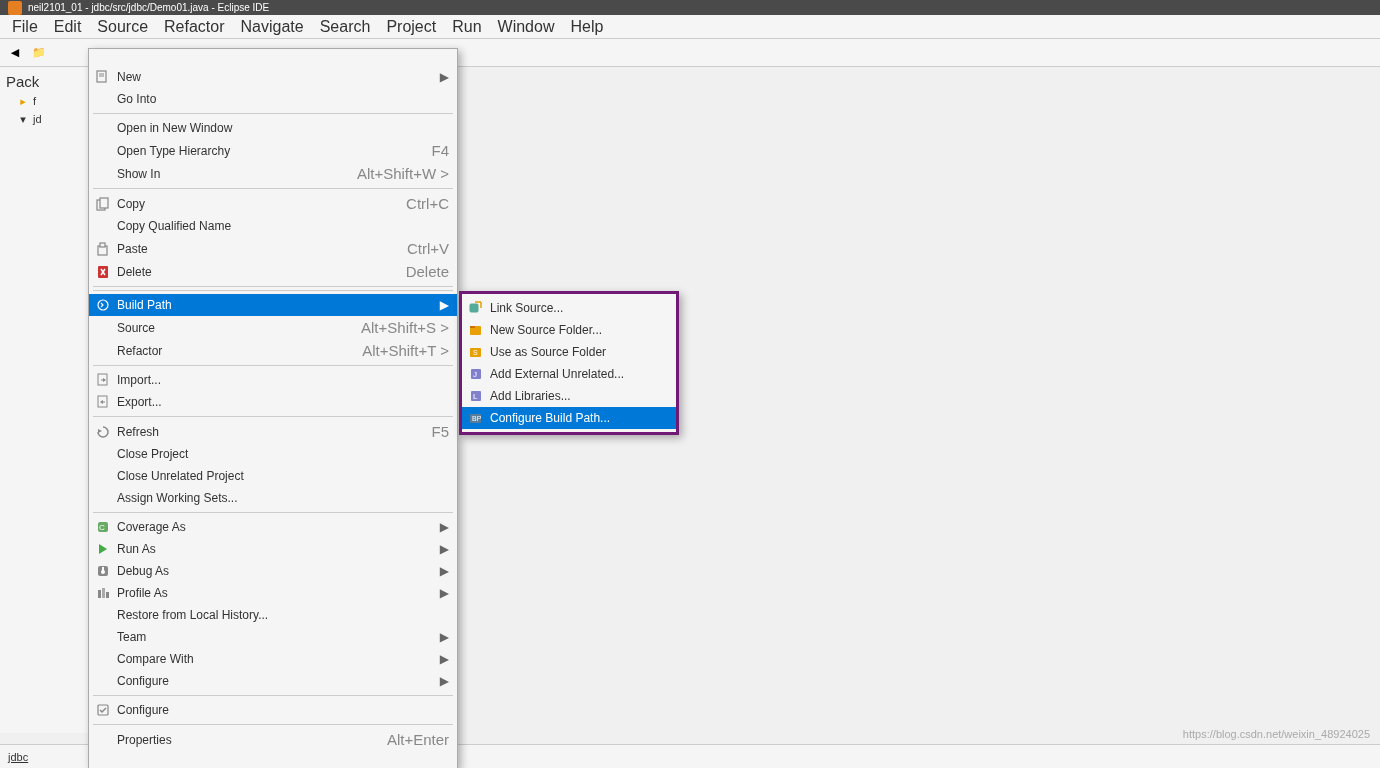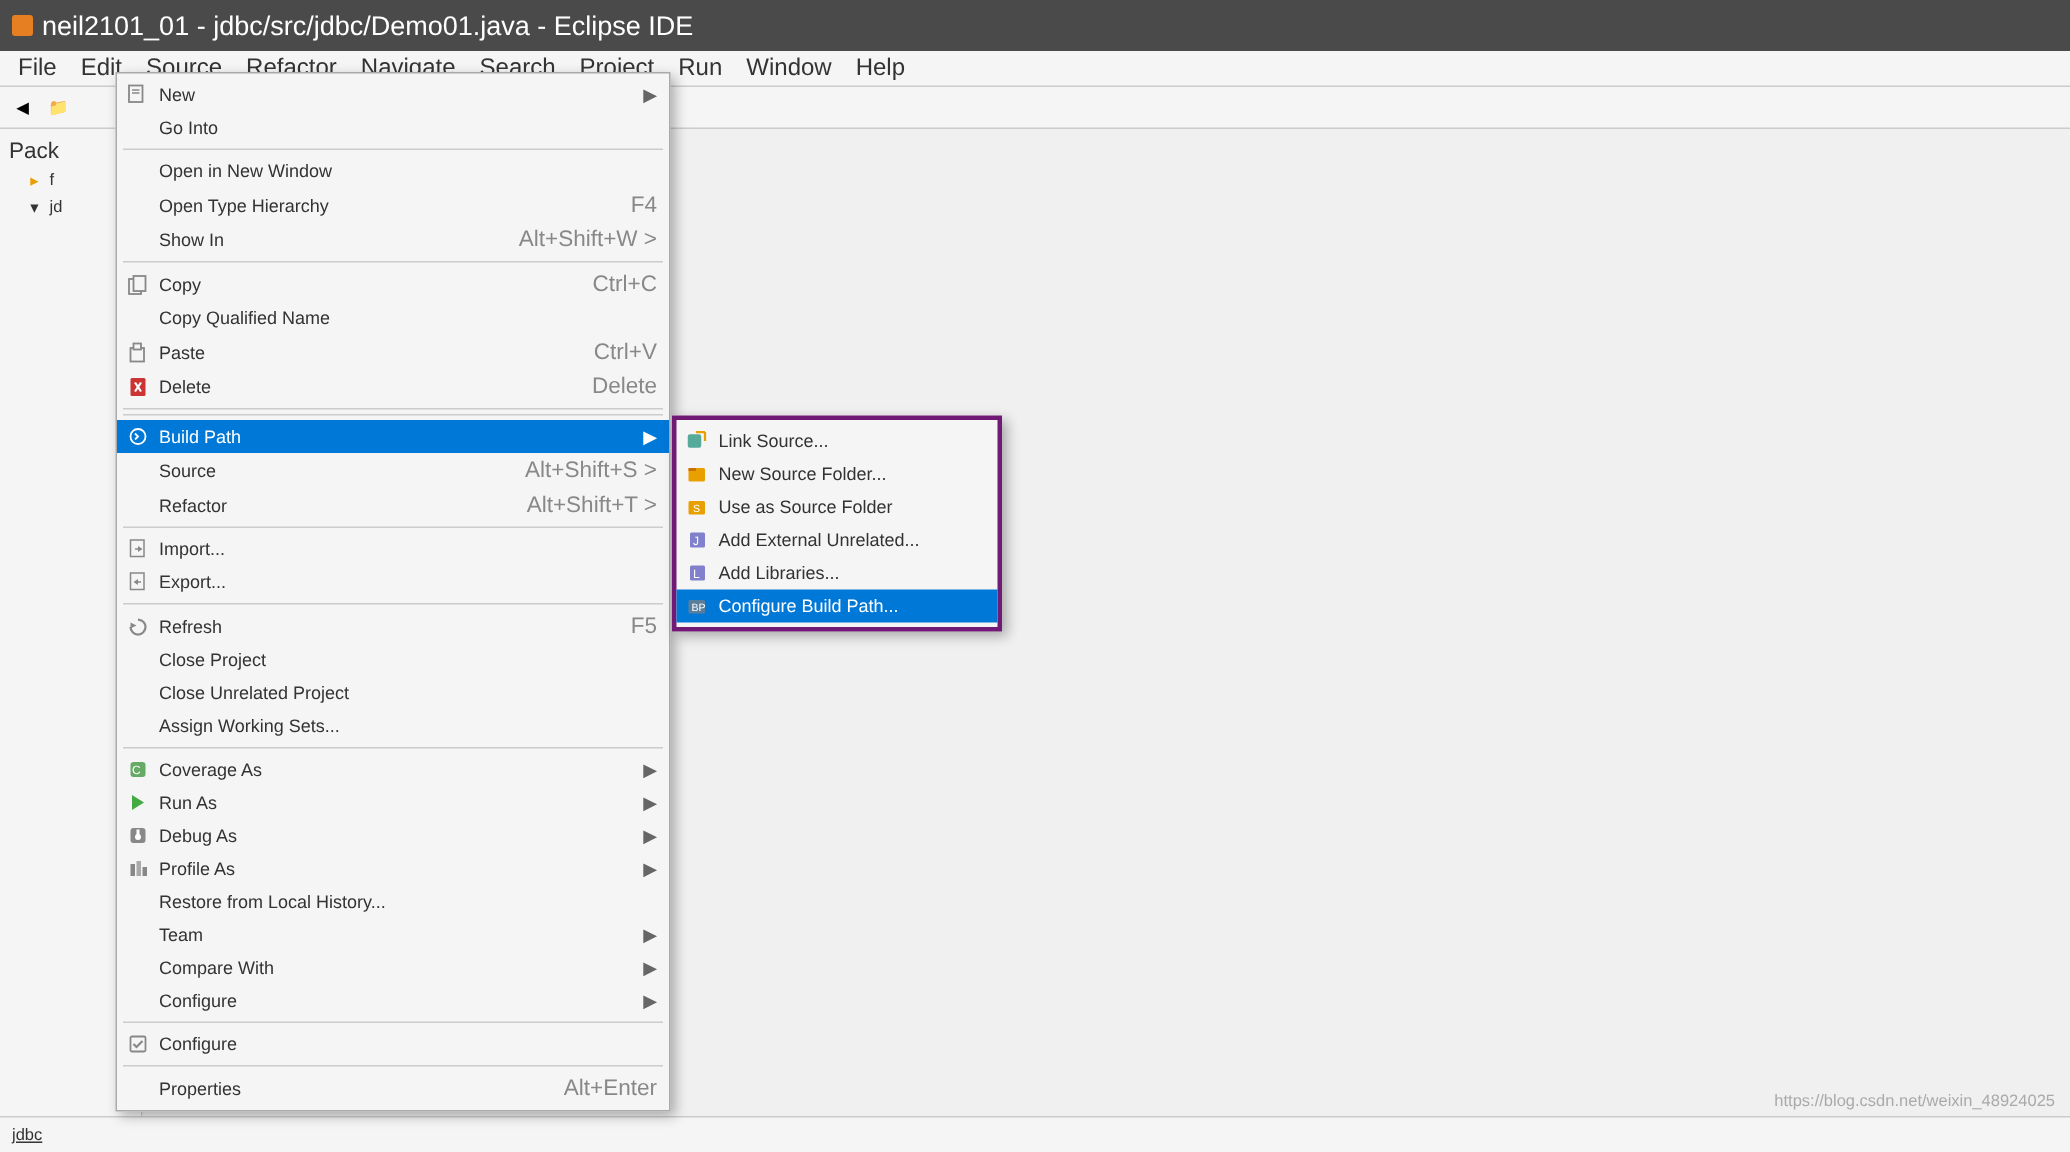--- a/index.html
+++ b/index.html
@@ -11,25 +11,25 @@
       height: 768px;
       overflow: hidden;
       position: relative;
     }
 
     
     .title-bar {
       background: #4a4a4a;
       color: #fff;
       padding: 4px 8px;
-      font-size: 18px;
+      font-size: 10px;
       display: flex;
       align-items: center;
       gap: 6px;
-      height: 34px;
+      height: 15px;
     }
     .title-bar-icon {
       width: 14px;
       height: 14px;
       background: #e67e22;
       border-radius: 2px;
       display: inline-block;
     }
 
     
@@ -126,27 +126,27 @@
       bottom: 0;
       left: 0;
       right: 0;
       text-decoration: underline;
     }
 
     
     .context-menu {
       position: absolute;
       top: 48px;
-      left: 77px;
+      left: 88px;
       background: #f5f5f5;
       border: 1px solid #aaa;
       box-shadow: 3px 3px 8px rgba(0,0,0,0.3);
       width: 370px;
       z-index: 100;
-      padding: 3px 0;
+      padding: 17px 0;
     }
     .ctx-item {
       display: flex;
       align-items: center;
       padding: 3px 8px 3px 28px;
       font-size: 12px;
       color: #333;
       cursor: pointer;
       position: relative;
       min-height: 22px;

